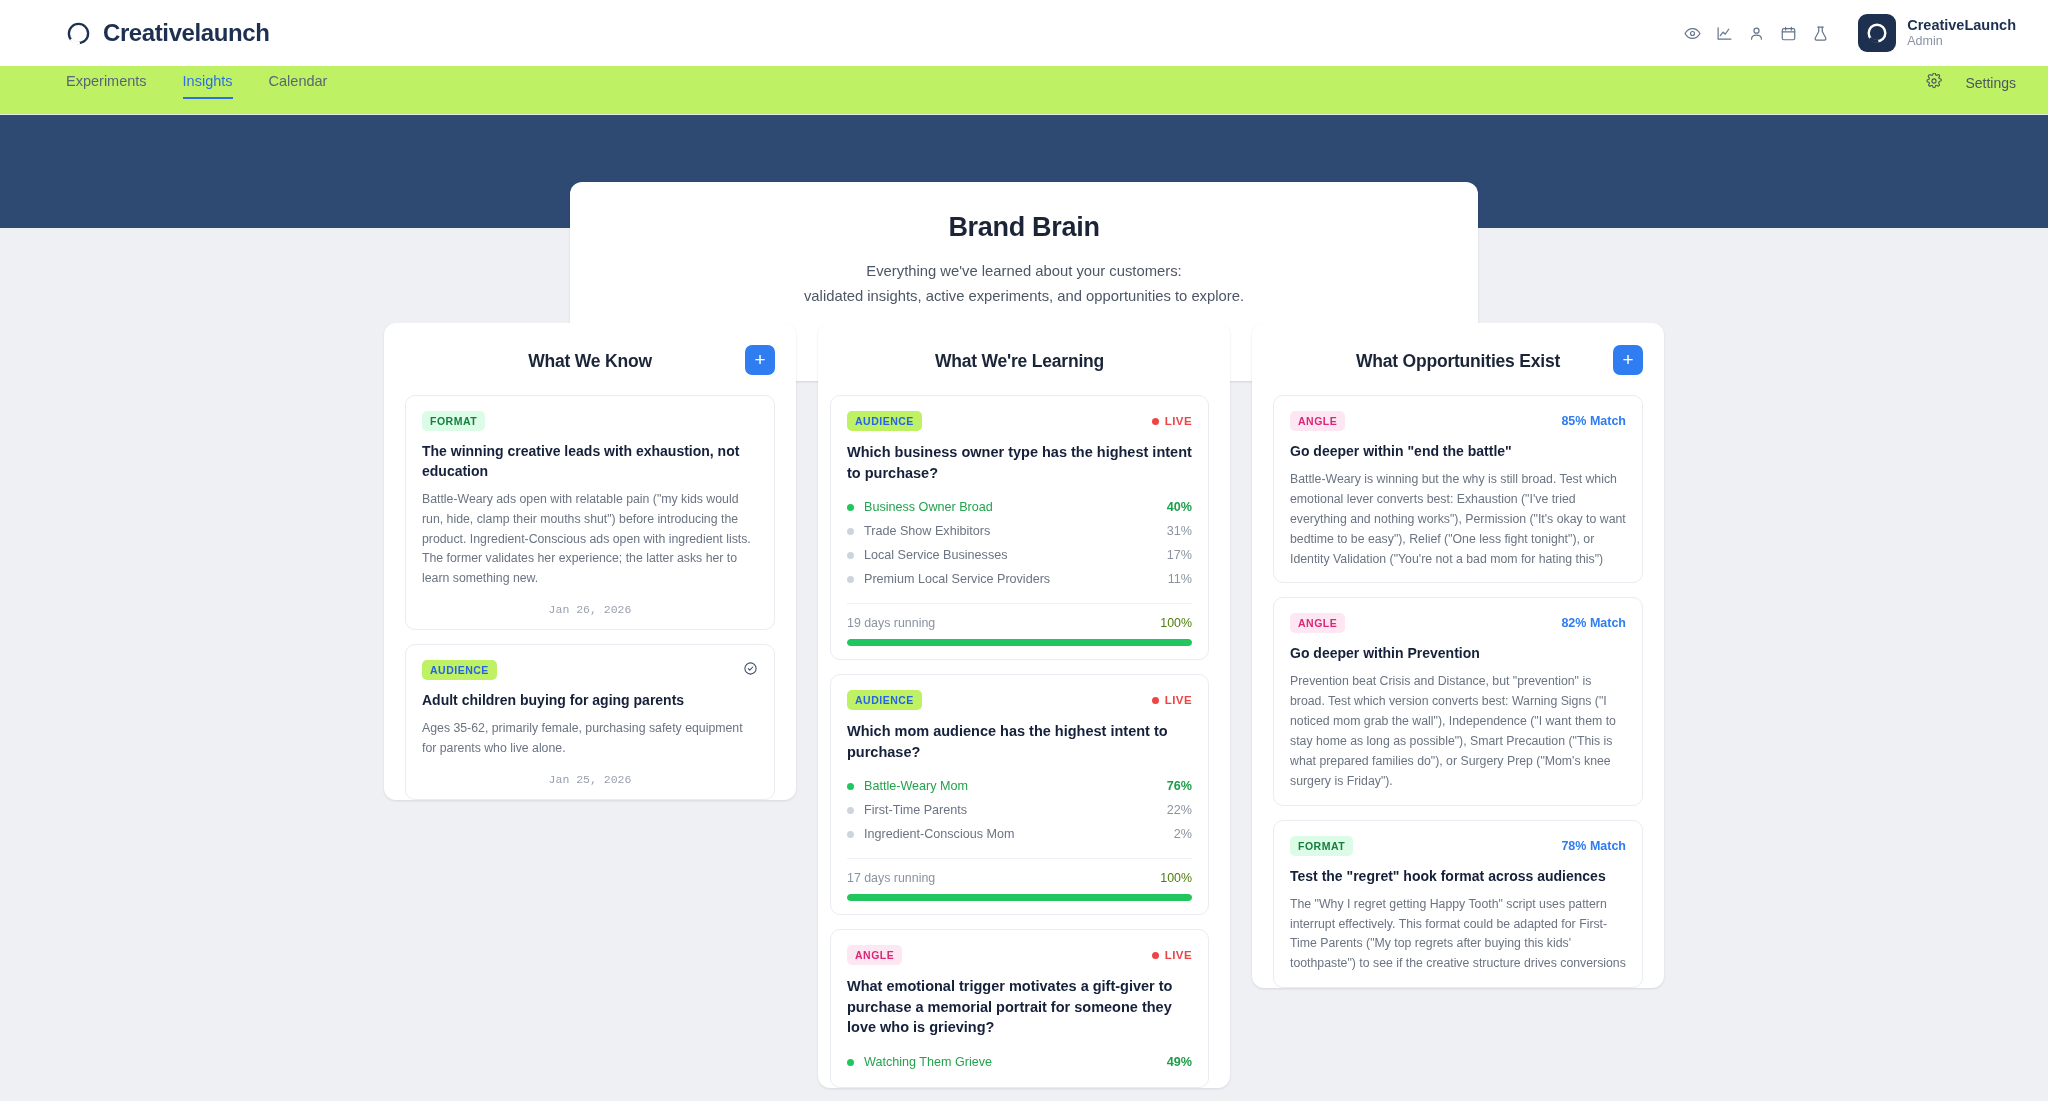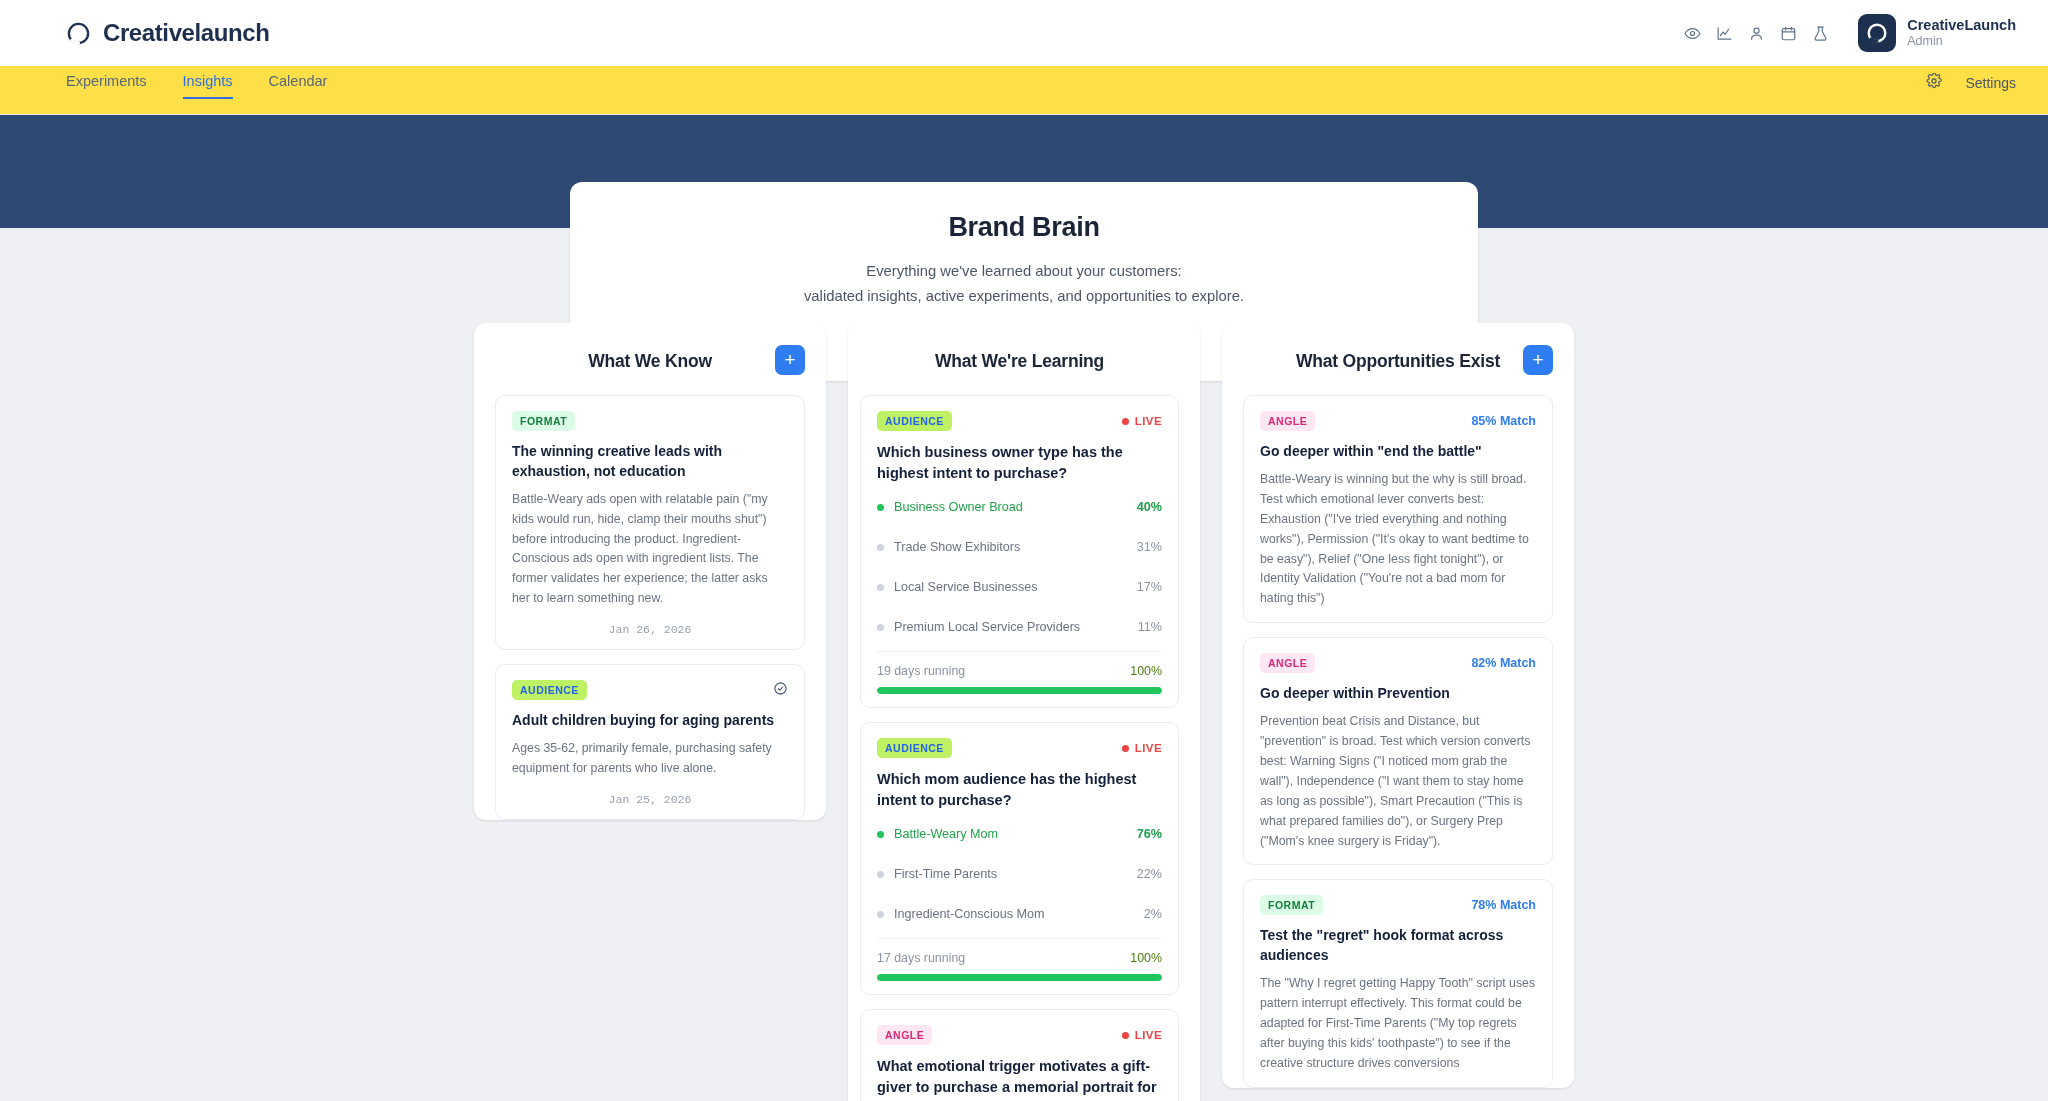--- a/index.html
+++ b/index.html
@@ -58,21 +58,21 @@
     display: flex; align-items: center; justify-content: center;
     flex: none;
   }
   .account-text { line-height: 1.25; }
   .account-name { font-size: 14.5px; font-weight: 700; color: #1e3050; }
   .account-role { font-size: 12.5px; color: #8a93a3; }
 
   
   .navbar {
     height: 49px;
-    background: #fde047;
+    background: #bef264;
     border-bottom: 1px solid #e6e9ee;
     display: flex;
     align-items: stretch;
     padding: 0 32px 15px 66px;
     position: relative;
     z-index: 5;
   }
   .nav-tabs { display: flex; align-items: stretch; gap: 36px; }
   .nav-tab {
     display: flex; align-items: center;
@@ -133,21 +133,21 @@
     position: relative;
     margin-top: 95px;
     height: 814px;
     display: flex;
     justify-content: center;
     gap: 22px;
     padding: 0 32px;
     overflow: hidden;
   }
   .column {
-    width: 352px;
+    width: 412px;
     background: #ffffff;
     border-radius: 12px;
     box-shadow: 0 1px 3px rgba(16,24,40,.07), 0 1px 2px rgba(16,24,40,.04);
     padding: 20px 21px 0;
     position: relative;
     overflow: hidden;
     align-self: flex-start;
     max-height: 814px;
   }
   .col-head {
@@ -237,21 +237,21 @@
   }
   .card-date {
     text-align: center;
     font-size: 11.5px;
     color: #99a1ae;
     margin-top: 14px;
     font-family: Liberation Mono, monospace;
   }
 
   
-  .results { margin-top: 12px; display: flex; flex-direction: column; gap: 16px; }
+  .results { margin-top: 12px; display: flex; flex-direction: column; gap: 0; }
   .result-row {
     display: flex;
     align-items: center;
     font-size: 12.6px;
     color: #6b7482;
     padding: 5px 0;
   }
   .result-row .rdot {
     width: 7px; height: 7px; border-radius: 50%;
     background: #cfd4dc;

